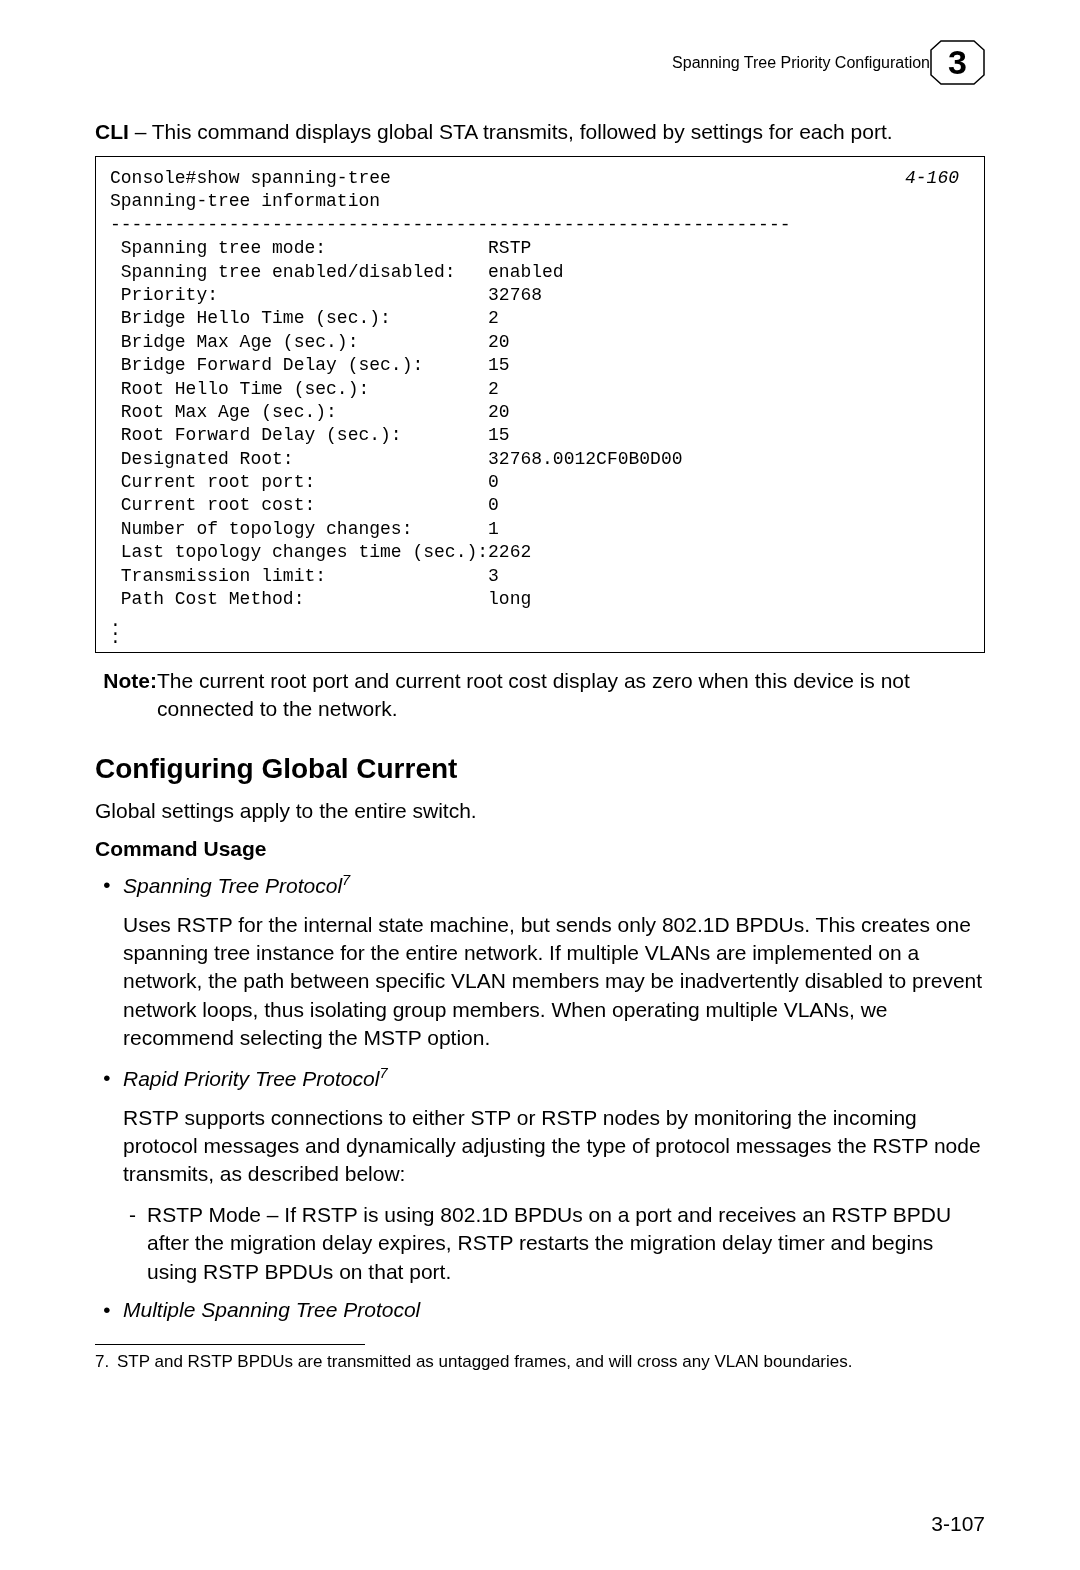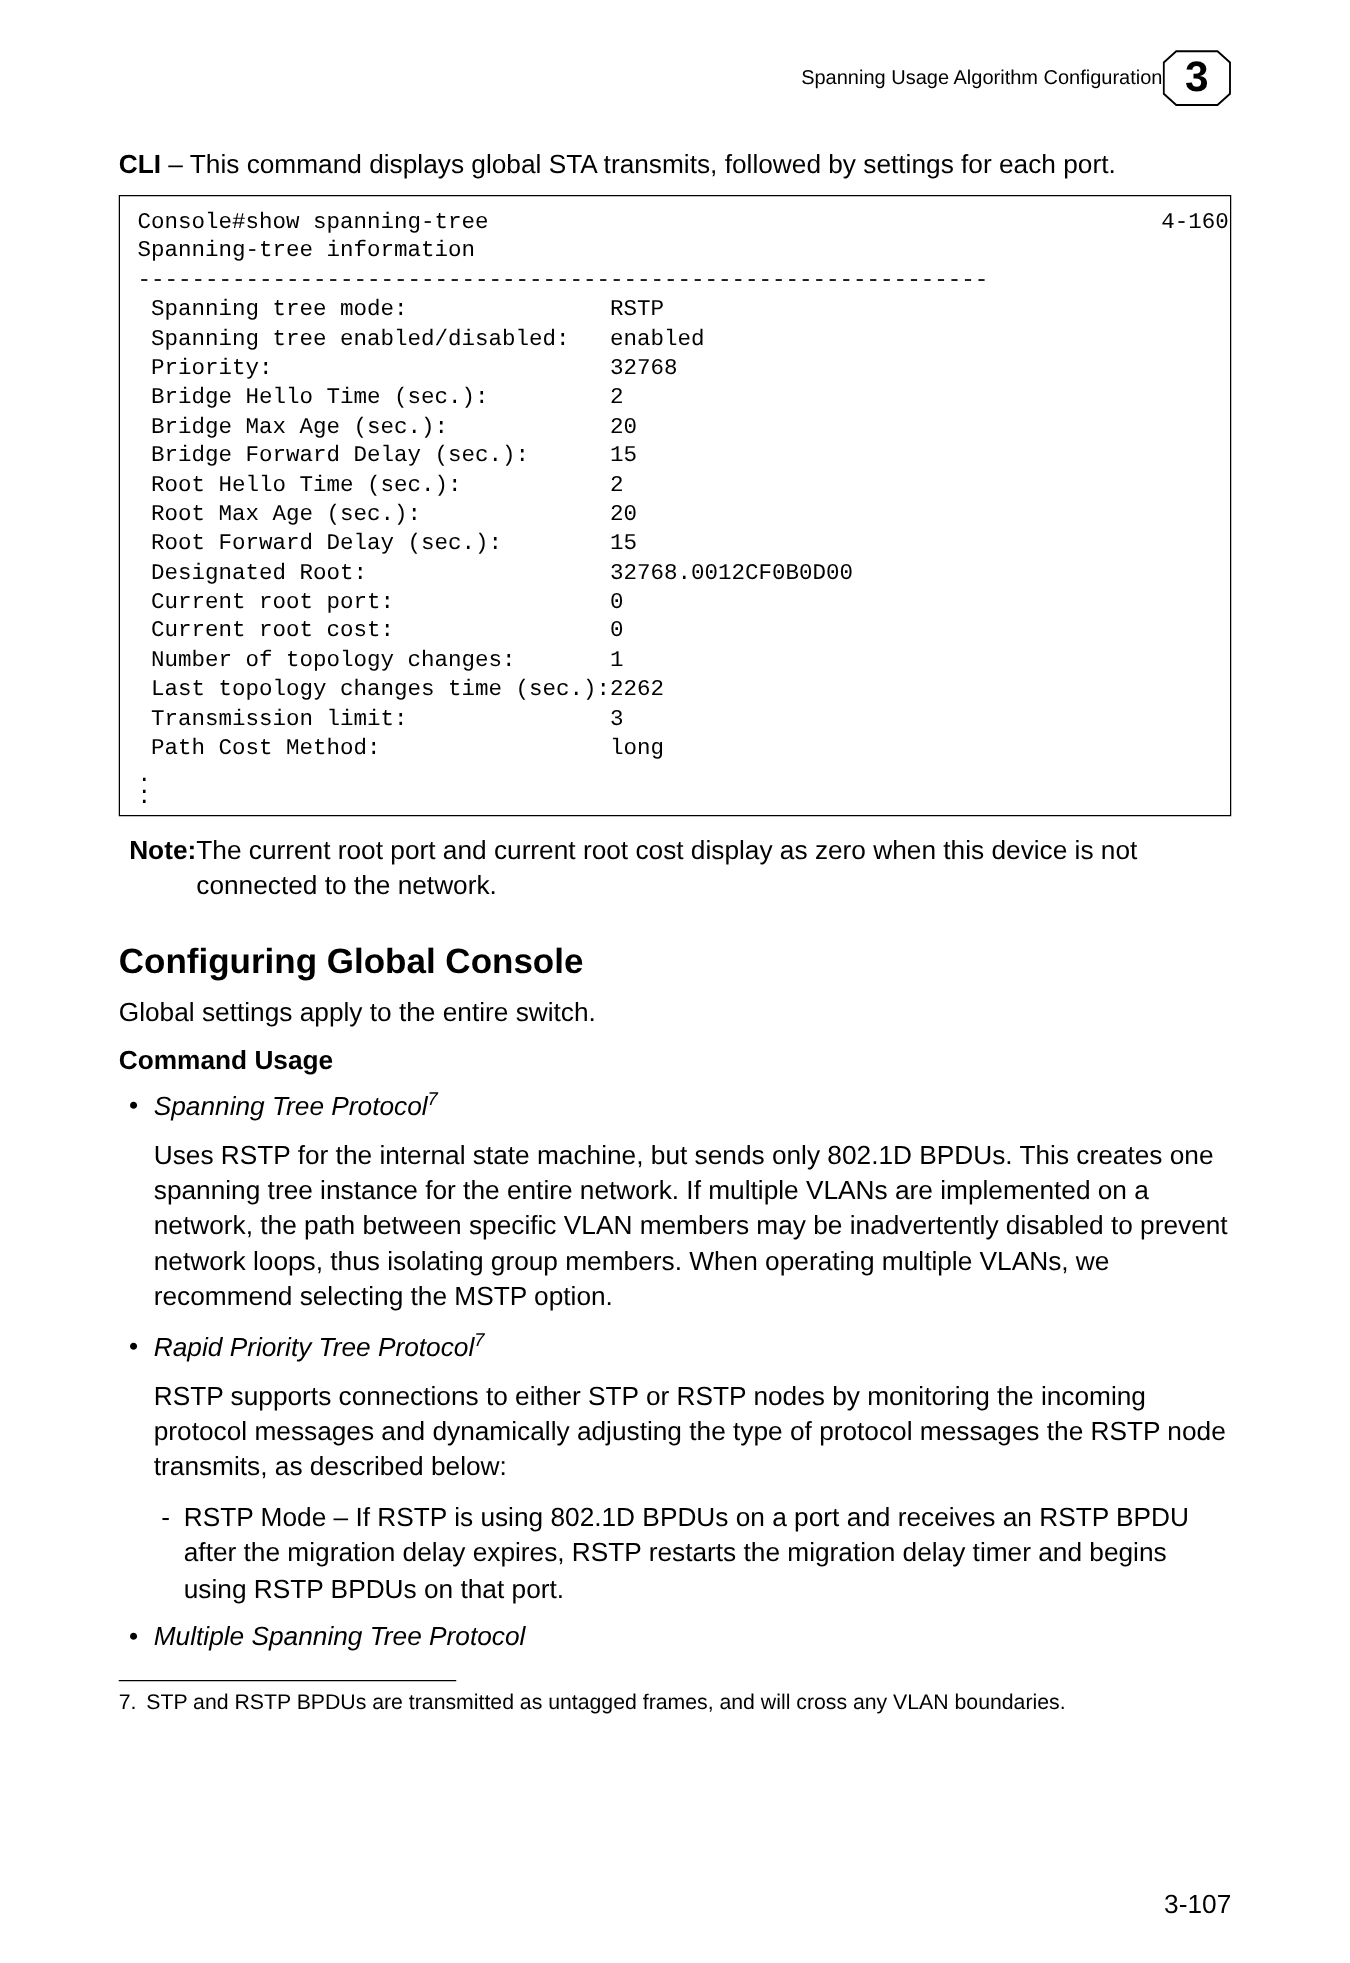--- a/index.html
+++ b/index.html
@@ -46,22 +46,23 @@
       padding: 10px 14px 10px 14px;
       font-family: "Courier New", monospace;
       font-size: 18px;
       line-height: 1.3;
       white-space: pre;
       position: relative;
       margin-bottom: 14px;
     }
     .code-ref {
       position: absolute;
-      right: 1px;
+      right: 25px;
       top: 10px;
+      font-style: italic;
     }
     .vdots {
       font-family: "Courier New", monospace;
       font-size: 18px;
       line-height: 0.45;
       margin-left: 0;
       margin-top: 6px;
     }
     .note-row {
       display: flex;
@@ -143,21 +144,21 @@
       position: absolute;
       bottom: 34px;
       right: 95px;
       font-size: 21px;
     }
   </style>
 </head>
 <body>
 
 <div class="header-row">
-  <span>Spanning Usage Algorithm Configuration</span>
+  <span>Spanning Tree Priority Configuration</span>
   <div class="chapter-badge">
     <svg viewBox="0 0 55 45">
       <polygon points="1,10 11,1 44,1 54,10 54,35 44,44 11,44 1,35" fill="none" stroke="#000" stroke-width="1.5"></polygon>
     </svg>
     <span class="badge-number">3</span>
   </div>
 </div>
 
 <p class="cli-intro">
   <b>CLI</b><span> – This command displays global STA transmits, followed by settings for each port.</span>
@@ -182,21 +183,21 @@
  Last topology changes time (sec.):2262
  Transmission limit:               3
  Path Cost Method:                 long</span>
 <div class="vdots">.<br>.<br>.</div></div>
 
 <div class="note-row">
   <span class="note-label">Note:</span>
   <span>The current root port and current root cost display as zero when this device is not connected to the network.</span>
 </div>
 
-<h2 class="section-heading">Configuring Global Console</h2>
+<h2 class="section-heading">Configuring Global Current</h2>
 
 <p class="body-para">Global settings apply to the entire switch.</p>
 
 <p class="sub-heading">Command Usage</p>
 
 <ul class="bullets">
   <li>
     <span>Spanning Tree Protocol</span><sup>7</sup>
   </li>
 </ul>

